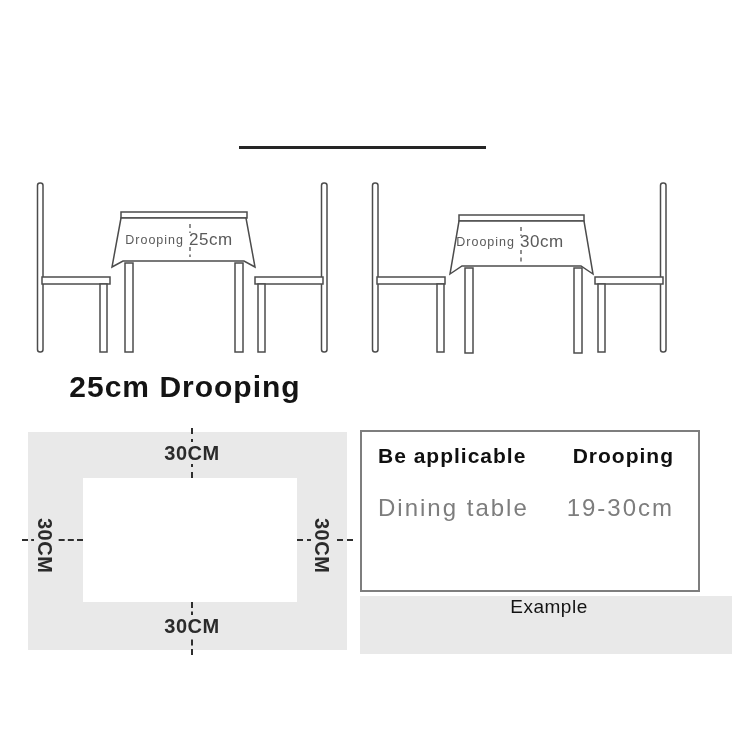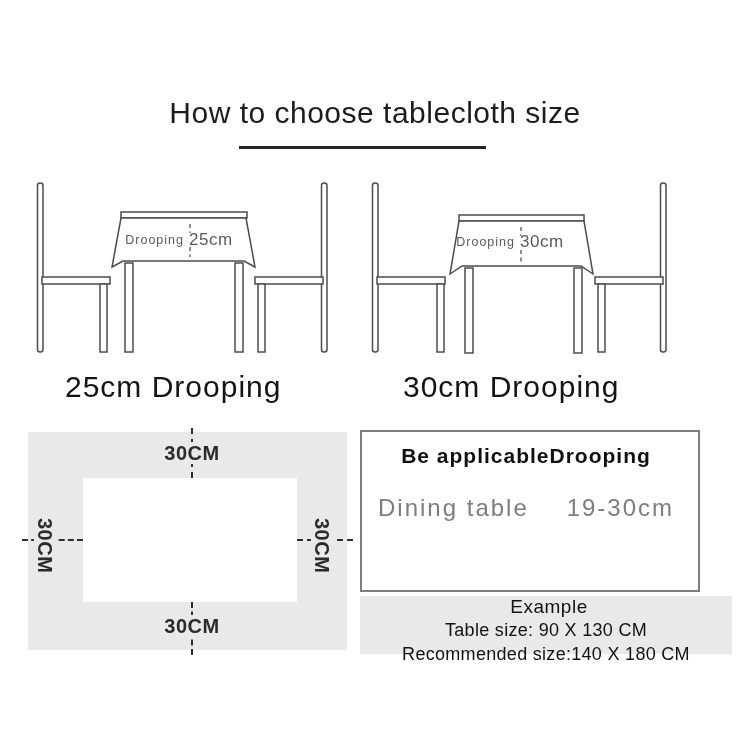--- a/index.html
+++ b/index.html
@@ -10,22 +10,22 @@
   .abs{position:absolute;}
   
   .title{
     top:96px;left:0;width:750px;text-align:center;
     font-size:30px;font-weight:400;letter-spacing:.5px;color:#1c1c1c;
   }
   .title-underline{top:146px;left:239px;width:247px;height:3px;background:#252525;}
   
   .illustrations{top:175px;left:0;width:750px;height:186px;}
   .cap{
-    top:370px;font-size:30px;font-weight:400;letter-spacing:1px;color:#141414;
-    width:240px;white-space:nowrap;
+    top:370px;font-size:30px;font-weight:700;letter-spacing:1px;color:#141414;
+    width:240px;text-align:center;white-space:nowrap;
   }
   .cap-1{left:65px;}
   .cap-2{left:403px;}
   
   .diagram-gray{left:28px;top:432px;width:319px;height:218px;background:#e9e9e9;}
   .diagram-white{left:83px;top:478px;width:214px;height:124px;background:#ffffff;}
   .dash-v{width:0;border-left:2px dashed #2e2e2e;}
   .dash-h{height:0;border-top:2px dashed #2e2e2e;}
   .dash-top{left:191px;top:428px;height:50px;}
   .dash-bottom{left:191px;top:602px;height:53px;}
@@ -35,40 +35,39 @@
     font-size:20px;font-weight:700;color:#2b2b2b;letter-spacing:.5px;
     background:#e9e9e9;text-align:center;line-height:22px;white-space:nowrap;
   }
   .dim-top{left:160px;top:442px;width:64px;}
   .dim-bottom{left:160px;top:615px;width:64px;}
   .dim-left{left:23px;top:529px;width:44px;transform:rotate(90deg);}
   .dim-right{left:300px;top:529px;width:44px;transform:rotate(90deg);}
   
   .spec-box{left:360px;top:430px;width:336px;height:158px;border:2px solid #7e7e7e;background:#ffffff;}
   .spec-row{position:absolute;left:16px;right:24px;display:flex;justify-content:space-between;align-items:baseline;white-space:nowrap;}
-  .spec-header{top:12px;font-size:21px;font-weight:700;color:#101010;letter-spacing:1px;justify-content:center;}
+  .spec-header{top:12px;font-size:21px;font-weight:700;color:#101010;letter-spacing:1px;}
   .spec-r1{top:62px;}
   .spec-r2{top:122px;}
   .spec-muted{font-size:24px;color:#7d7d7d;letter-spacing:2px;gap:8px;}
   
   .example-box{
     left:360px;top:596px;width:372px;height:58px;background:#e9e9e9;
     display:flex;align-items:center;flex-direction:column;
   }
   .example-label{font-size:19px;color:#131313;letter-spacing:.5px;margin-left:6px;white-space:nowrap;}
   .example-lines{flex:1;text-align:center;}
   .example-line{font-size:18px;color:#131313;letter-spacing:.3px;line-height:24px;white-space:nowrap;}
   svg text{font-family:"Liberation Sans","DejaVu Sans",sans-serif;}
 </style>
 </head>
 <body>
 
 <div id="stage">
 
-  <div class="abs title">How to choose tablecloth size</div>
   <div class="abs title-underline"></div>
 
   <svg class="abs illustrations" viewBox="0 0 750 186" width="750" height="186">
 
     <g stroke="#4c4c4c" stroke-width="1.5" fill="#ffffff">
 
       <g>
         <rect x="37.5" y="8" width="5.5" height="169" rx="2.5"></rect>
         <rect x="42" y="102" width="68" height="7"></rect>
         <rect x="100" y="109" width="7" height="68"></rect>
@@ -129,21 +128,20 @@
         <line x1="521" y1="75" x2="521" y2="87"></line>
       </g>
       <g stroke="none" fill="#5a5a5a">
         <text x="515" y="71" font-size="12.5" text-anchor="end" letter-spacing="1">Drooping</text>
         <text x="520" y="72" font-size="17" text-anchor="start" letter-spacing="0.5">30cm</text>
       </g>
     </g>
   </svg>
 
   <div class="abs cap cap-1">25cm Drooping</div>
-  <div class="abs cap cap-2">30cm Drooping</div>
 
   <div class="abs diagram-gray"></div>
   <div class="abs diagram-white"></div>
   <div class="abs dash-v dash-top"></div>
   <div class="abs dash-v dash-bottom"></div>
   <div class="abs dash-h dash-left"></div>
   <div class="abs dash-h dash-right"></div>
   <div class="abs dim-label dim-top">30CM</div>
   <div class="abs dim-label dim-bottom">30CM</div>
   <div class="abs dim-label dim-left">30CM</div>
@@ -155,19 +153,15 @@
       <span>Drooping</span>
     </div>
     <div class="spec-row spec-r1 spec-muted">
       <span>Dining table</span>
       <span>19-30cm</span>
     </div>
   </div>
 
   <div class="abs example-box">
     <span class="example-label">Example</span>
-    <span class="example-lines">
-      <div class="example-line">Table size:  90 X 130 CM</div>
-      <div class="example-line">Recommended size:140 X 180 CM</div>
-    </span>
   </div>
 
 </div>
 
 </body></html>

